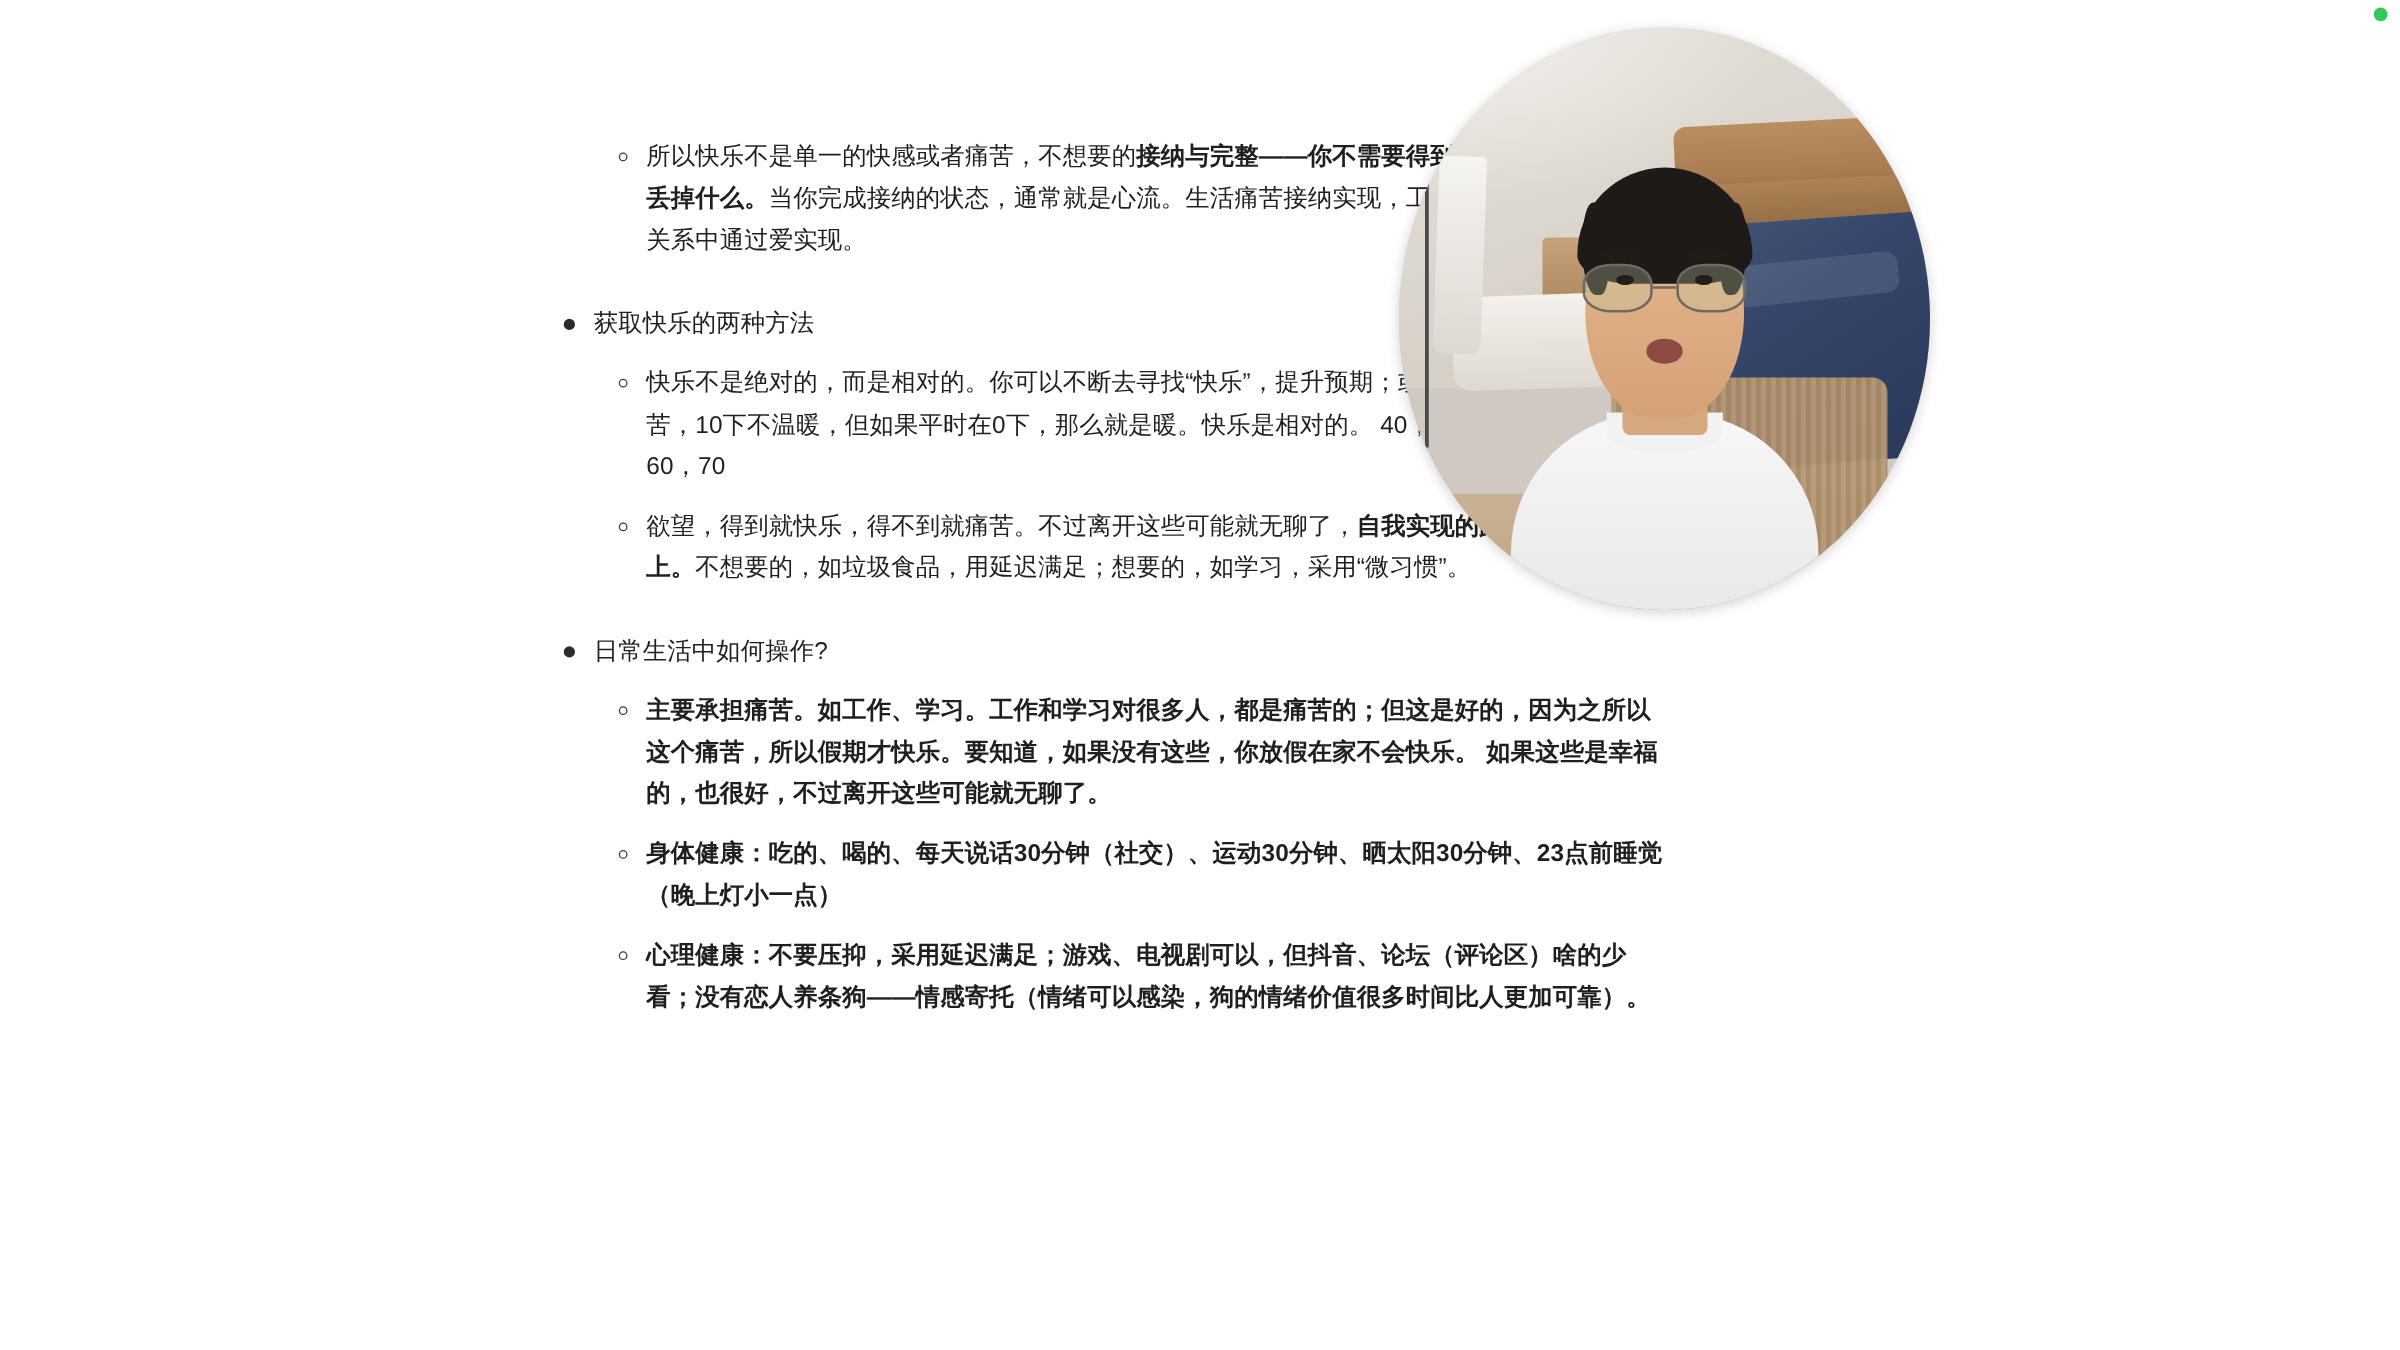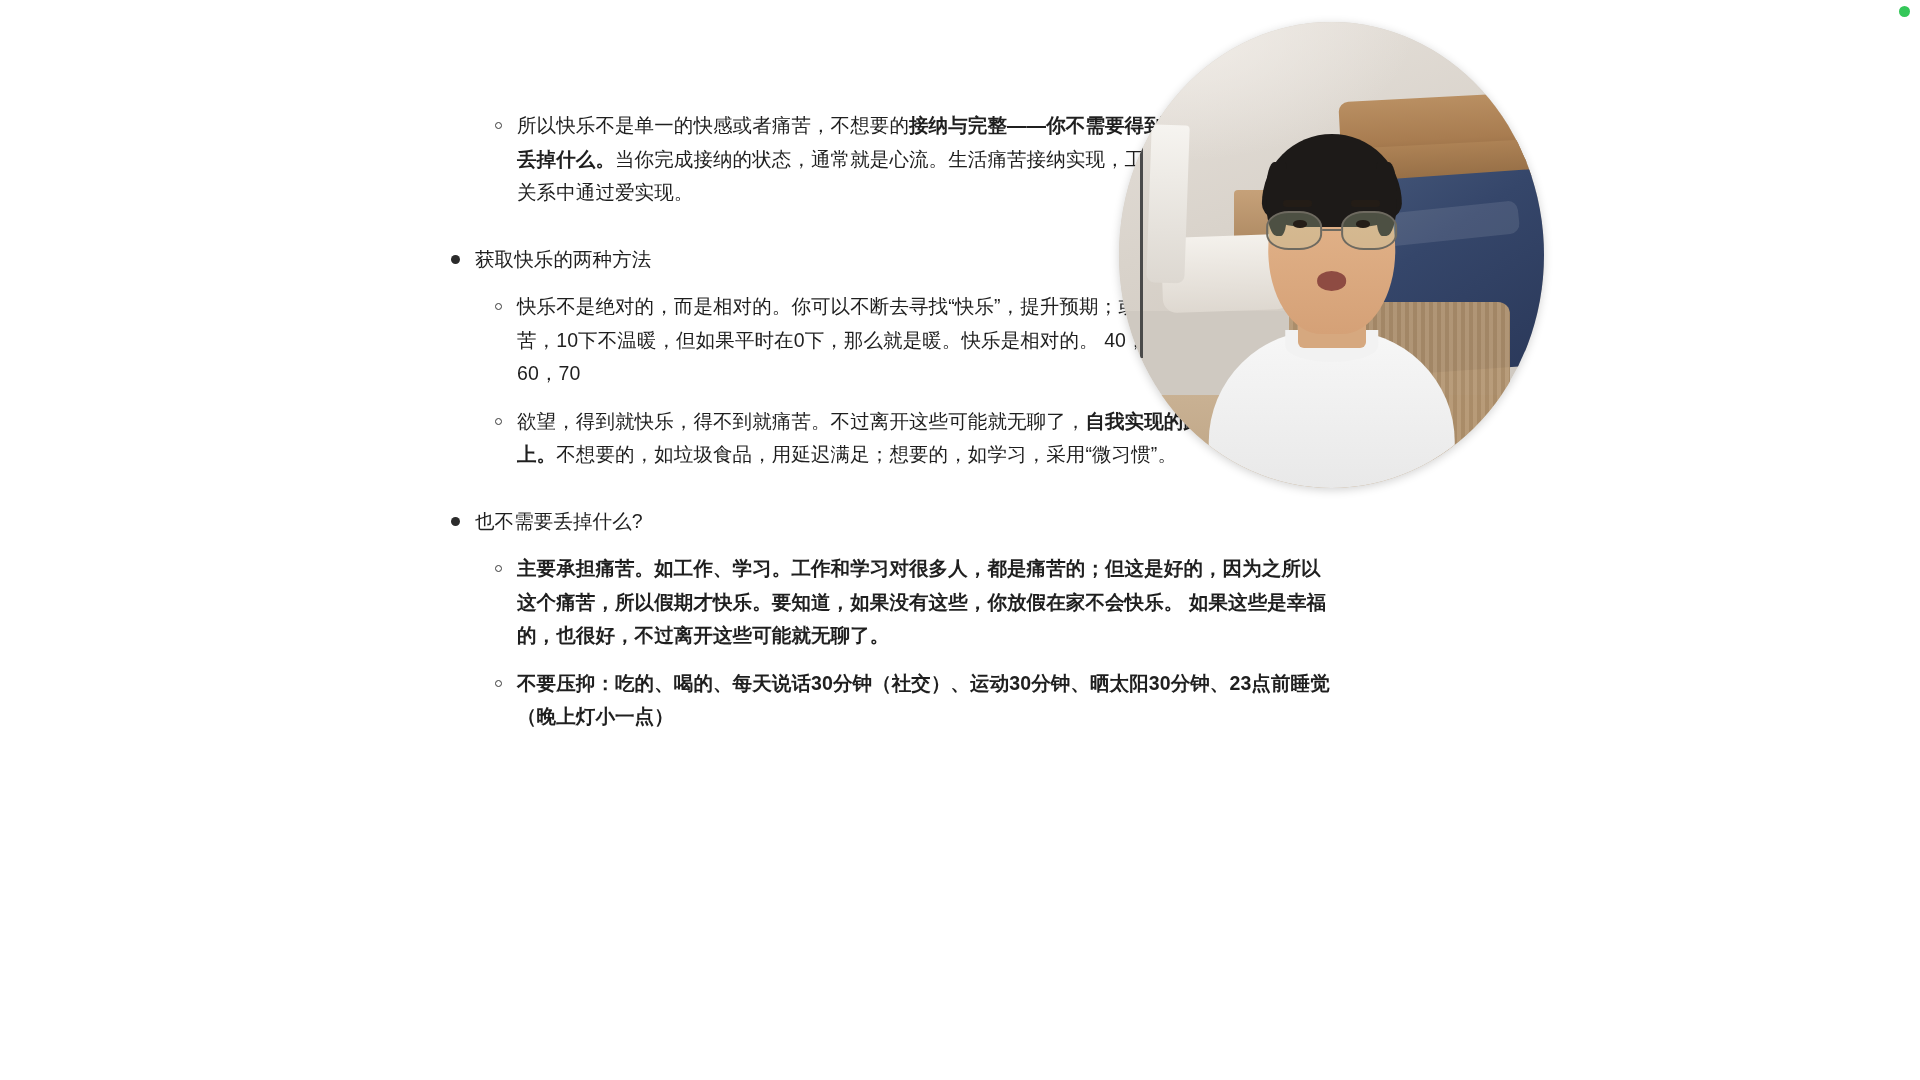--- a/index.html
+++ b/index.html
@@ -383,33 +383,37 @@
         <span class="txt w-narrow">快乐不是绝对的，而是相对的。你可以不断去寻找“快乐”，提升预期；或者吃点苦，10下不温暖，但如果平时在0下，那么就是暖。快乐是相对的。 40，50，60，70</span>
       </li>
 
       <li class="b2">
         <span class="bullet"></span>
         <span class="txt w-mid"><span>欲望，得到就快乐，得不到就痛苦。不过离开这些可能就无聊了，</span><b>自我实现的路上。</b><span>不想要的，如垃圾食品，用延迟满足；想要的，如学习，采用“微习惯”。</span></span>
       </li>
 
       <li class="b1">
         <span class="bullet"></span>
-        <span class="txt">也不需要丢掉什么?</span>
+        <span class="txt">日常生活中如何操作?</span>
       </li>
 
       <li class="b2">
         <span class="bullet"></span>
         <span class="txt w-wide">主要承担痛苦。如工作、学习。工作和学习对很多人，都是痛苦的；但这是好的，因为之所以这个痛苦，所以假期才快乐。要知道，如果没有这些，你放假在家不会快乐。 如果这些是幸福的，也很好，不过离开这些可能就无聊了。</span>
       </li>
 
       <li class="b2">
         <span class="bullet"></span>
-        <span class="txt w-wide">不要压抑：吃的、喝的、每天说话30分钟（社交）、运动30分钟、晒太阳30分钟、23点前睡觉（晚上灯小一点）</span>
-      </li>
-
+        <span class="txt w-wide">身体健康：吃的、喝的、每天说话30分钟（社交）、运动30分钟、晒太阳30分钟、23点前睡觉（晚上灯小一点）</span>
+      </li>
+
+      <li class="b2">
+        <span class="bullet"></span>
+        <span class="txt w-wide">心理健康：不要压抑，采用延迟满足；游戏、电视剧可以，但抖音、论坛（评论区）啥的少看；没有恋人养条狗——情感寄托（情绪可以感染，狗的情绪价值很多时间比人更加可靠）。</span>
+      </li>
 
     </ul>
   </div>
 </div>
 
 <div class="cam">
   <div class="cam-scene">
     <div class="wall"></div>
     <div class="ceil"></div>
     <div class="headboard"></div>

